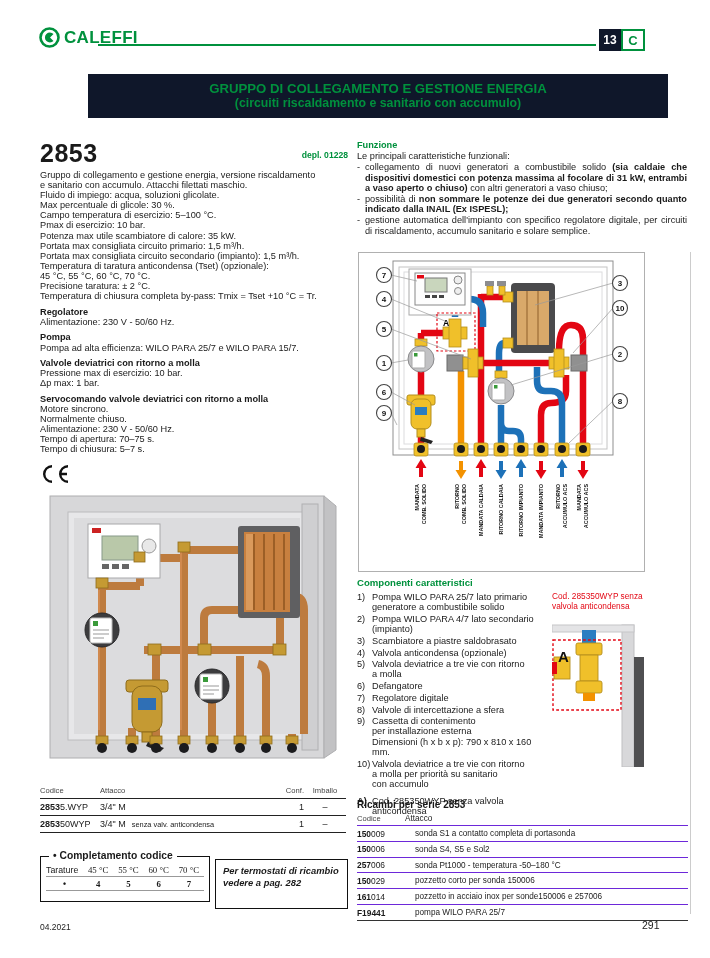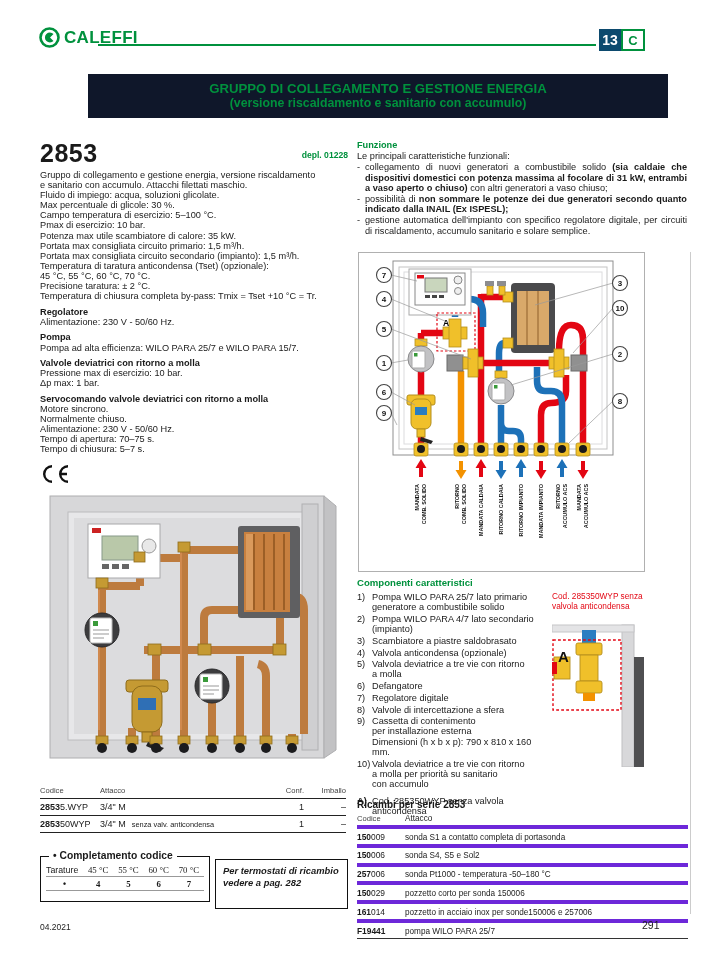--- a/index.html
+++ b/index.html
@@ -6,21 +6,21 @@
   body{width:710px;height:958px;background:#fff;font-family:"Liberation Sans",sans-serif;color:#1a1a1a;position:relative;overflow:hidden;}
   .abs{position:absolute;}
   .b{font-weight:bold;}
   .prewrap{white-space:pre-line;}
 
   
   .brand-row{left:38px;top:26px;height:24px;}
   .brand-text{position:absolute;left:26px;top:2px;font-size:17px;font-weight:bold;color:#00913d;letter-spacing:.3px;}
   .head-rule{left:98px;top:44px;width:498px;height:2.4px;background:#00913d;}
   .badge{left:599px;top:29px;display:flex;}
-  .badge-num{width:22px;height:22px;background:#0c4a6e;color:#fff;font-weight:bold;font-size:14px;display:flex;align-items:center;justify-content:center;}
+  .badge-num{width:22px;height:22px;background:#0f172a;color:#fff;font-weight:bold;font-size:12px;display:flex;align-items:center;justify-content:center;}
   .badge-let{width:20px;height:18px;background:#fff;border:2px solid #00913d;color:#00913d;font-weight:bold;font-size:13px;display:flex;align-items:center;justify-content:center;}
 
   
   .banner{left:88px;top:74px;width:580px;height:44px;background:#0f172a;text-align:center;}
   .banner .l1{margin-top:7px;font-size:13.2px;font-weight:bold;color:#00913d;}
   .banner .l2{font-size:12.3px;font-weight:bold;color:#00913d;}
 
   
   .leftcol{left:40px;top:140px;width:310px;}
   .series{font-size:25px;font-weight:bold;letter-spacing:.5px;line-height:26px;}
@@ -48,36 +48,36 @@
   .citem .ct{flex:1;}
   .notea{display:flex;margin-top:7px;font-size:9.2px;}
   .notea .n{width:15px;flex:none;font-weight:bold;}
   .cdetail{width:96px;flex:none;}
   .rednote{font-size:8.3px;font-weight:normal;color:#e30613;line-height:9.5px;margin-bottom:4px;}
 
   
   .ricambi{left:357px;top:799px;width:331px;}
   .ricambi .t{font-weight:bold;font-size:10px;margin-bottom:3px;}
   .r-head{display:flex;font-size:7.6px;color:#444;padding:1px 0 2px;}
-  .r-row{display:flex;border-top:4px solid #6d28d9;padding:2.6px 0 2.2px;font-size:8.4px;align-items:flex-end;}
+  .r-row{display:flex;border-top:1px solid #6d28d9;padding:2.6px 0 2.2px;font-size:8.4px;align-items:center;gap:10px;}
   .r-row:last-child{border-bottom:1px solid #333;}
   .r-code{width:48px;flex:none;}
   .r-code .b{font-weight:bold;}
   .r-desc{flex:1;font-size:8.2px;color:#222;}
 
   
   .otable{left:40px;top:786px;width:306px;}
   .ot-head{display:flex;font-size:7.6px;color:#444;padding-bottom:2.5px;}
   .ot-row{display:flex;border-top:1.3px solid #222;padding:3px 0;font-size:9px;align-items:baseline;}
   .ot-row:last-child{border-bottom:1px solid #222;}
   .c-code{width:60px;flex:none;}
   .c-att{flex:1;}
   .c-note{font-size:7.4px;margin-left:6px;}
   .c-conf{width:30px;text-align:right;flex:none;}
-  .c-imb{width:42px;text-align:right;flex:none;}
+  .c-imb{width:42px;text-align:center;flex:none;}
 
   
   .comp-box{left:40px;top:856px;width:168px;height:44px;border:1.6px solid #111;}
   .comp-title{position:absolute;top:-7px;left:8px;background:#fff;padding:0 4px;font-weight:bold;font-size:10.3px;white-space:nowrap;}
   .comp-row{display:flex;font-size:8.8px;margin:0 5px;border-bottom:1px solid #999;padding:2px 0 1px;}
   .comp-row.r1{padding-top:8px;}
   .comp-row .lab{width:37px;flex:none;}
   .comp-row .cell{flex:1;text-align:center;font-family:Liberation Serif, serif;}
   .comp-row.r2{font-weight:bold;}
   .thermo{left:215px;top:859px;width:117px;height:38px;border:1.6px solid #111;padding:5px 7px;font-size:9.4px;font-weight:bold;font-style:italic;line-height:11.5px;}
@@ -100,21 +100,21 @@
   <span class="brand-text">CALEFFI</span>
 </div>
 <div class="abs head-rule"></div>
 <div class="abs badge">
   <div class="badge-num">13</div>
   <div class="badge-let">C</div>
 </div>
 
 <div class="abs banner">
   <div class="l1">GRUPPO DI COLLEGAMENTO E GESTIONE ENERGIA</div>
-  <div class="l2">(versione riscaldamento e sanitario con accumulo)</div>
+  <div class="l2">(circuiti riscaldamento e sanitario con accumulo)</div>
 </div>
 
 <div class="abs leftcol">
   <div class="series">2853</div>
   <div class="depl">depl. 01228</div>
   <div class="spec prewrap">Gruppo di collegamento e gestione energia, versione riscaldamento
 e sanitario con accumulo. Attacchi filettati maschio.
 Fluido di impiego: acqua, soluzioni glicolate.
 Max percentuale di glicole: 30 %.
 Campo temperatura di esercizio: 5–100 °C.

